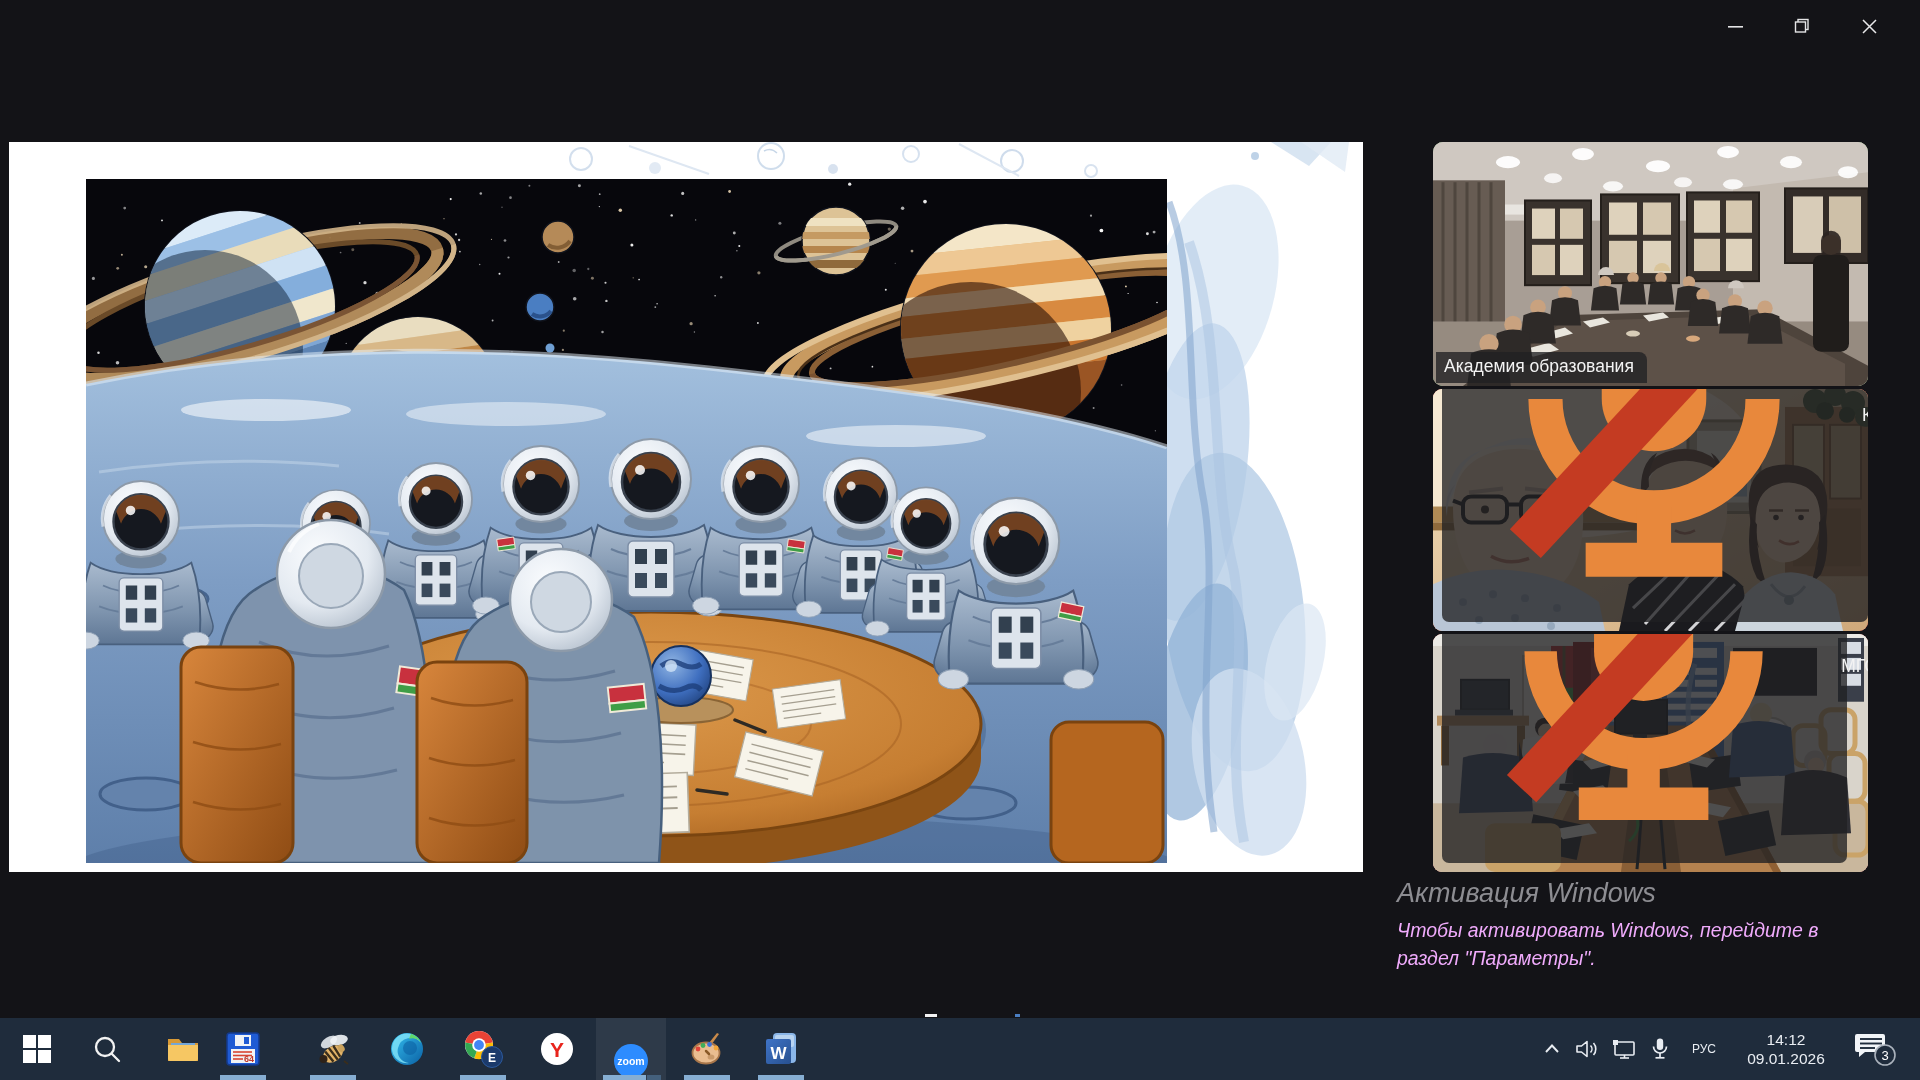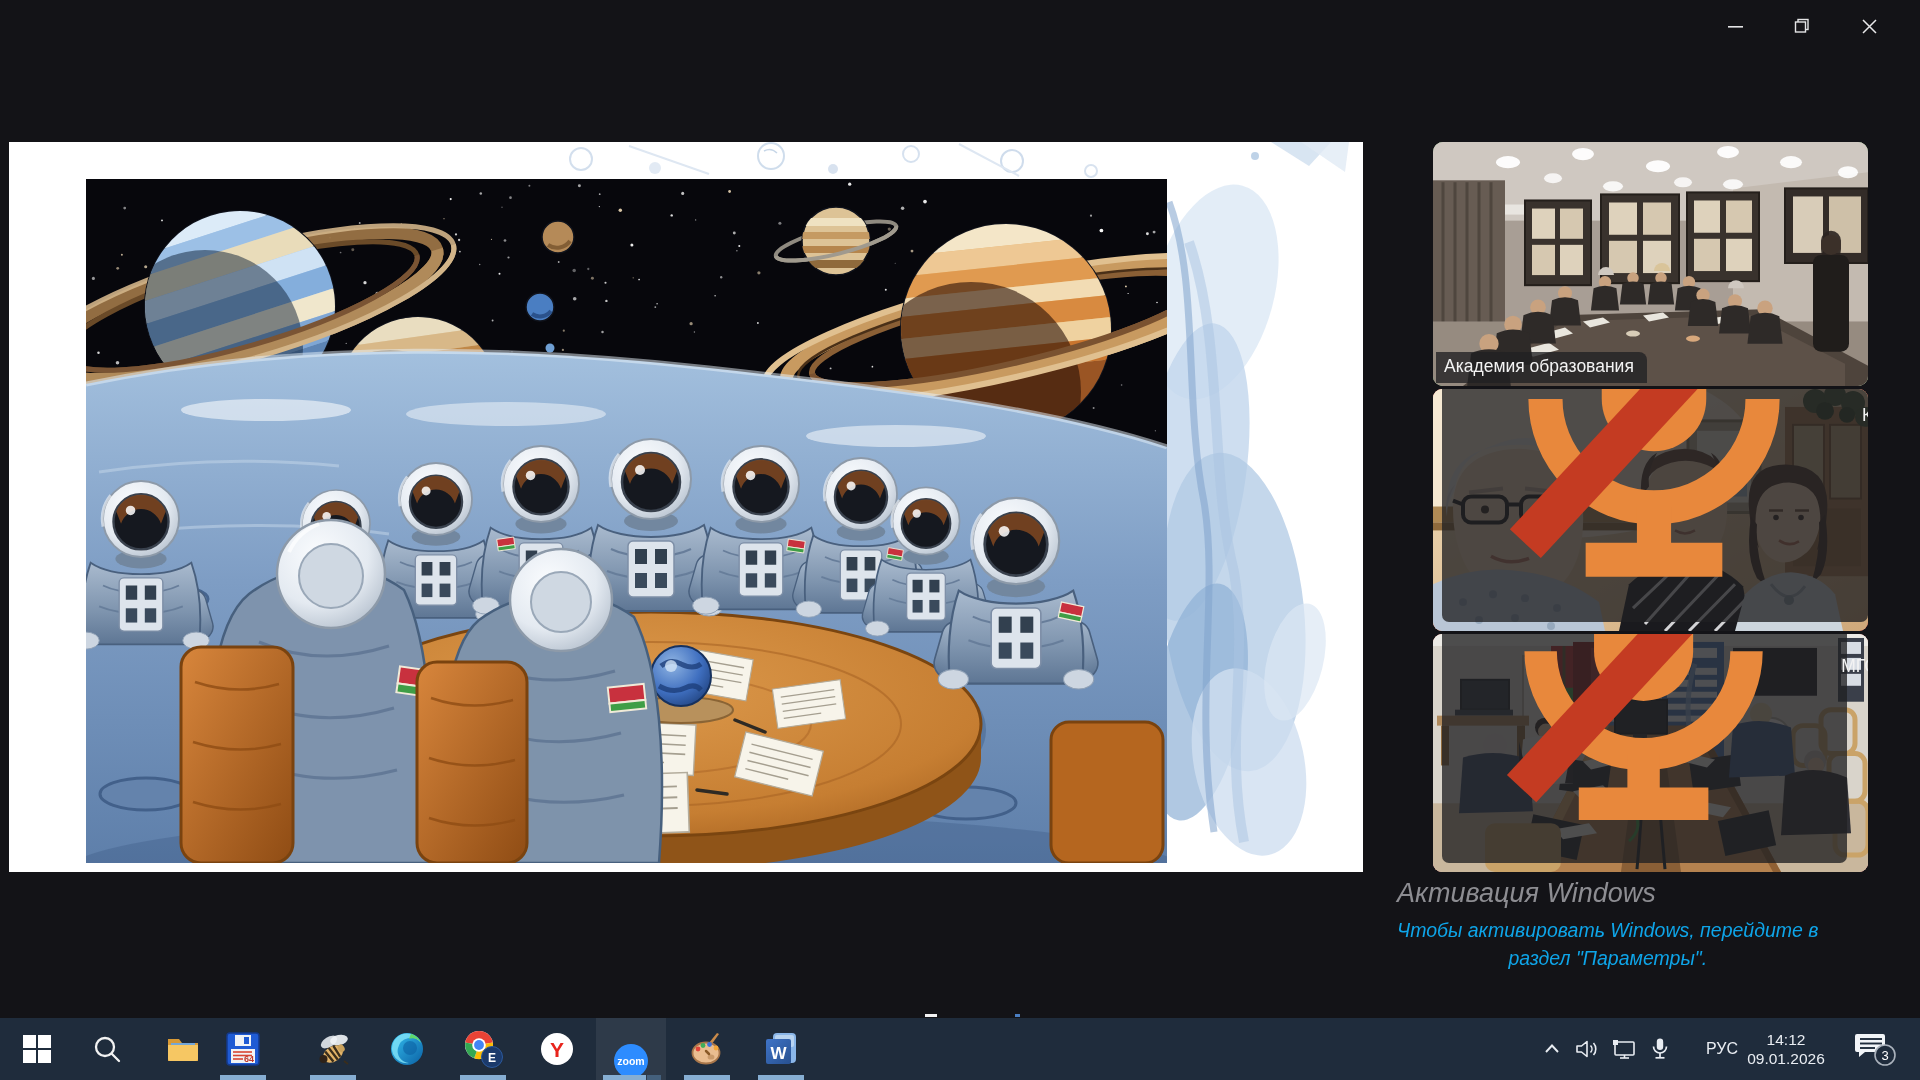--- a/index.html
+++ b/index.html
@@ -16,30 +16,30 @@
   .tile svg{display:block;width:100%;height:100%;}
   .tile-label{position:absolute;display:flex;align-items:center;gap:7px;
     background:rgba(32,32,34,0.78);color:#f3f3f3;font-size:17.5px;padding:4px 13px 6px 11px;
     white-space:nowrap;}
   .tile-label.flush{left:3px;bottom:3px;border-radius:0 8px 0 0;padding-left:8px;}
   .tile-label.float{left:9px;bottom:9px;border-radius:7px;}
   .micoff{width:19px;height:19px;flex:0 0 auto;}
   
   #activation{position:absolute;left:1397px;top:878px;color:#96969a;font-style:italic;}
   #activation .t{font-size:27px;color:#8d8d92;margin:0 0 7px 0;font-weight:400;}
-  #activation .b{font-size:19.5px;line-height:28px;color:#0ea5e9;text-align:center;}
+  #activation .b{font-size:19.5px;line-height:28px;color:#f0abfc;}
   
   #taskbar{position:absolute;left:0;bottom:0;width:1920px;height:62px;background:#1f2c3c;}
   .tb-btn{position:absolute;top:0;height:62px;width:70px;display:flex;align-items:center;justify-content:center;cursor:pointer;}
   .tb-btn .ul{position:absolute;left:12px;right:12px;bottom:0;height:5px;background:#86aed2;}
   .tb-btn.zactive{background:rgba(255,255,255,0.07);align-items:flex-end;}
   .tb-btn.zactive .ul{left:7px;right:20px;}
   .tb-btn.zactive .ul2{position:absolute;right:5px;bottom:0;width:14px;height:5px;background:#44607c;}
   .tray{position:absolute;top:0;height:62px;display:flex;align-items:center;justify-content:center;color:#e9edf2;cursor:pointer;}
-  #tray-lang{font-size:16px;margin-left:18px;}
+  #tray-lang{font-size:12px;}
   #tray-clock{flex-direction:column;line-height:19px;font-size:15.5px;text-align:center;}
   .artifact{position:absolute;background:#f2f2f2;}
   text{font-family:"Liberation Sans",sans-serif;}
 </style>
 </head>
 <body>
 
 <div class="wc" style="left:1712px">
   <svg width="17" height="17" viewBox="0 0 17 17">
       <rect x="1" y="8" width="15" height="1.6" fill="#e4e4e6"></rect>

